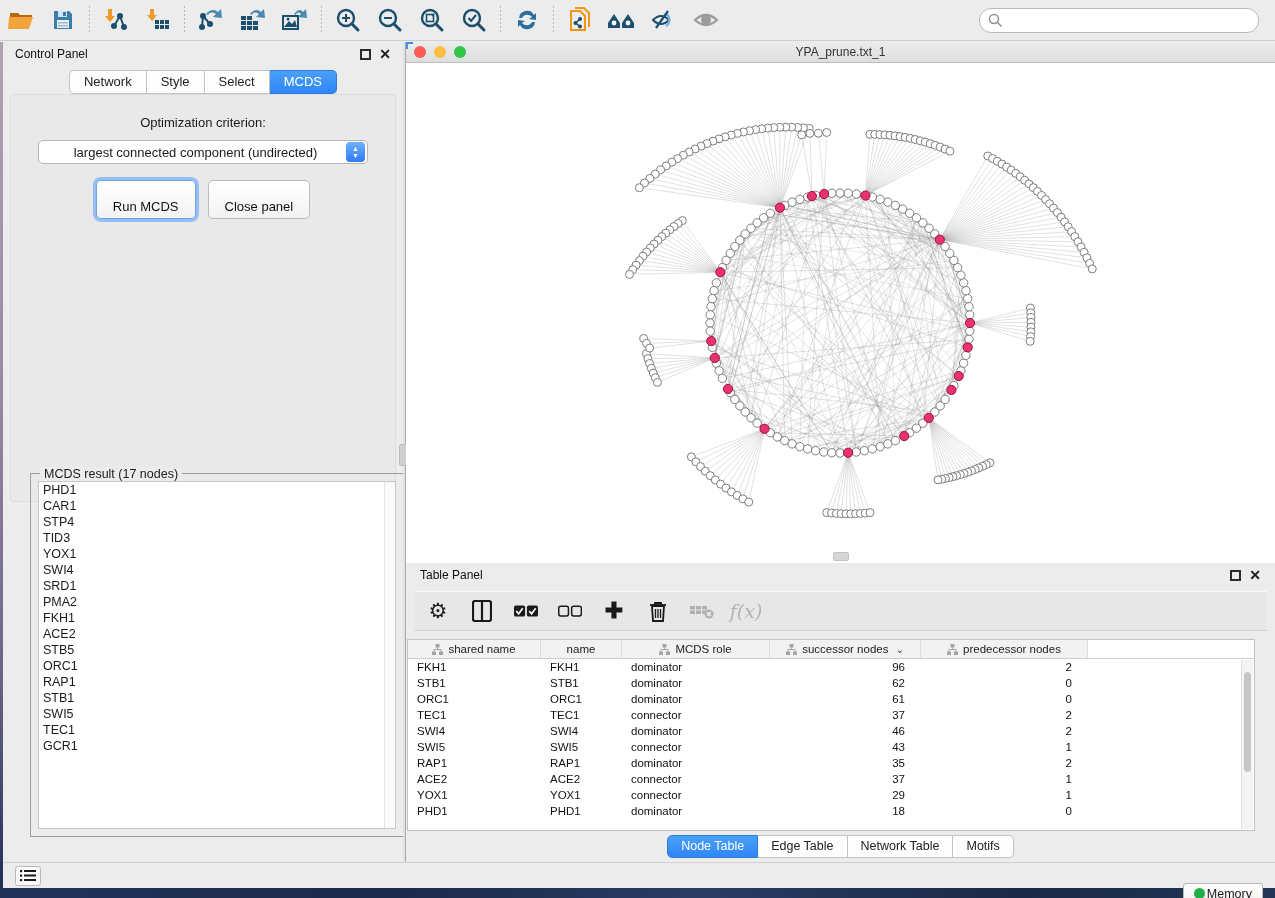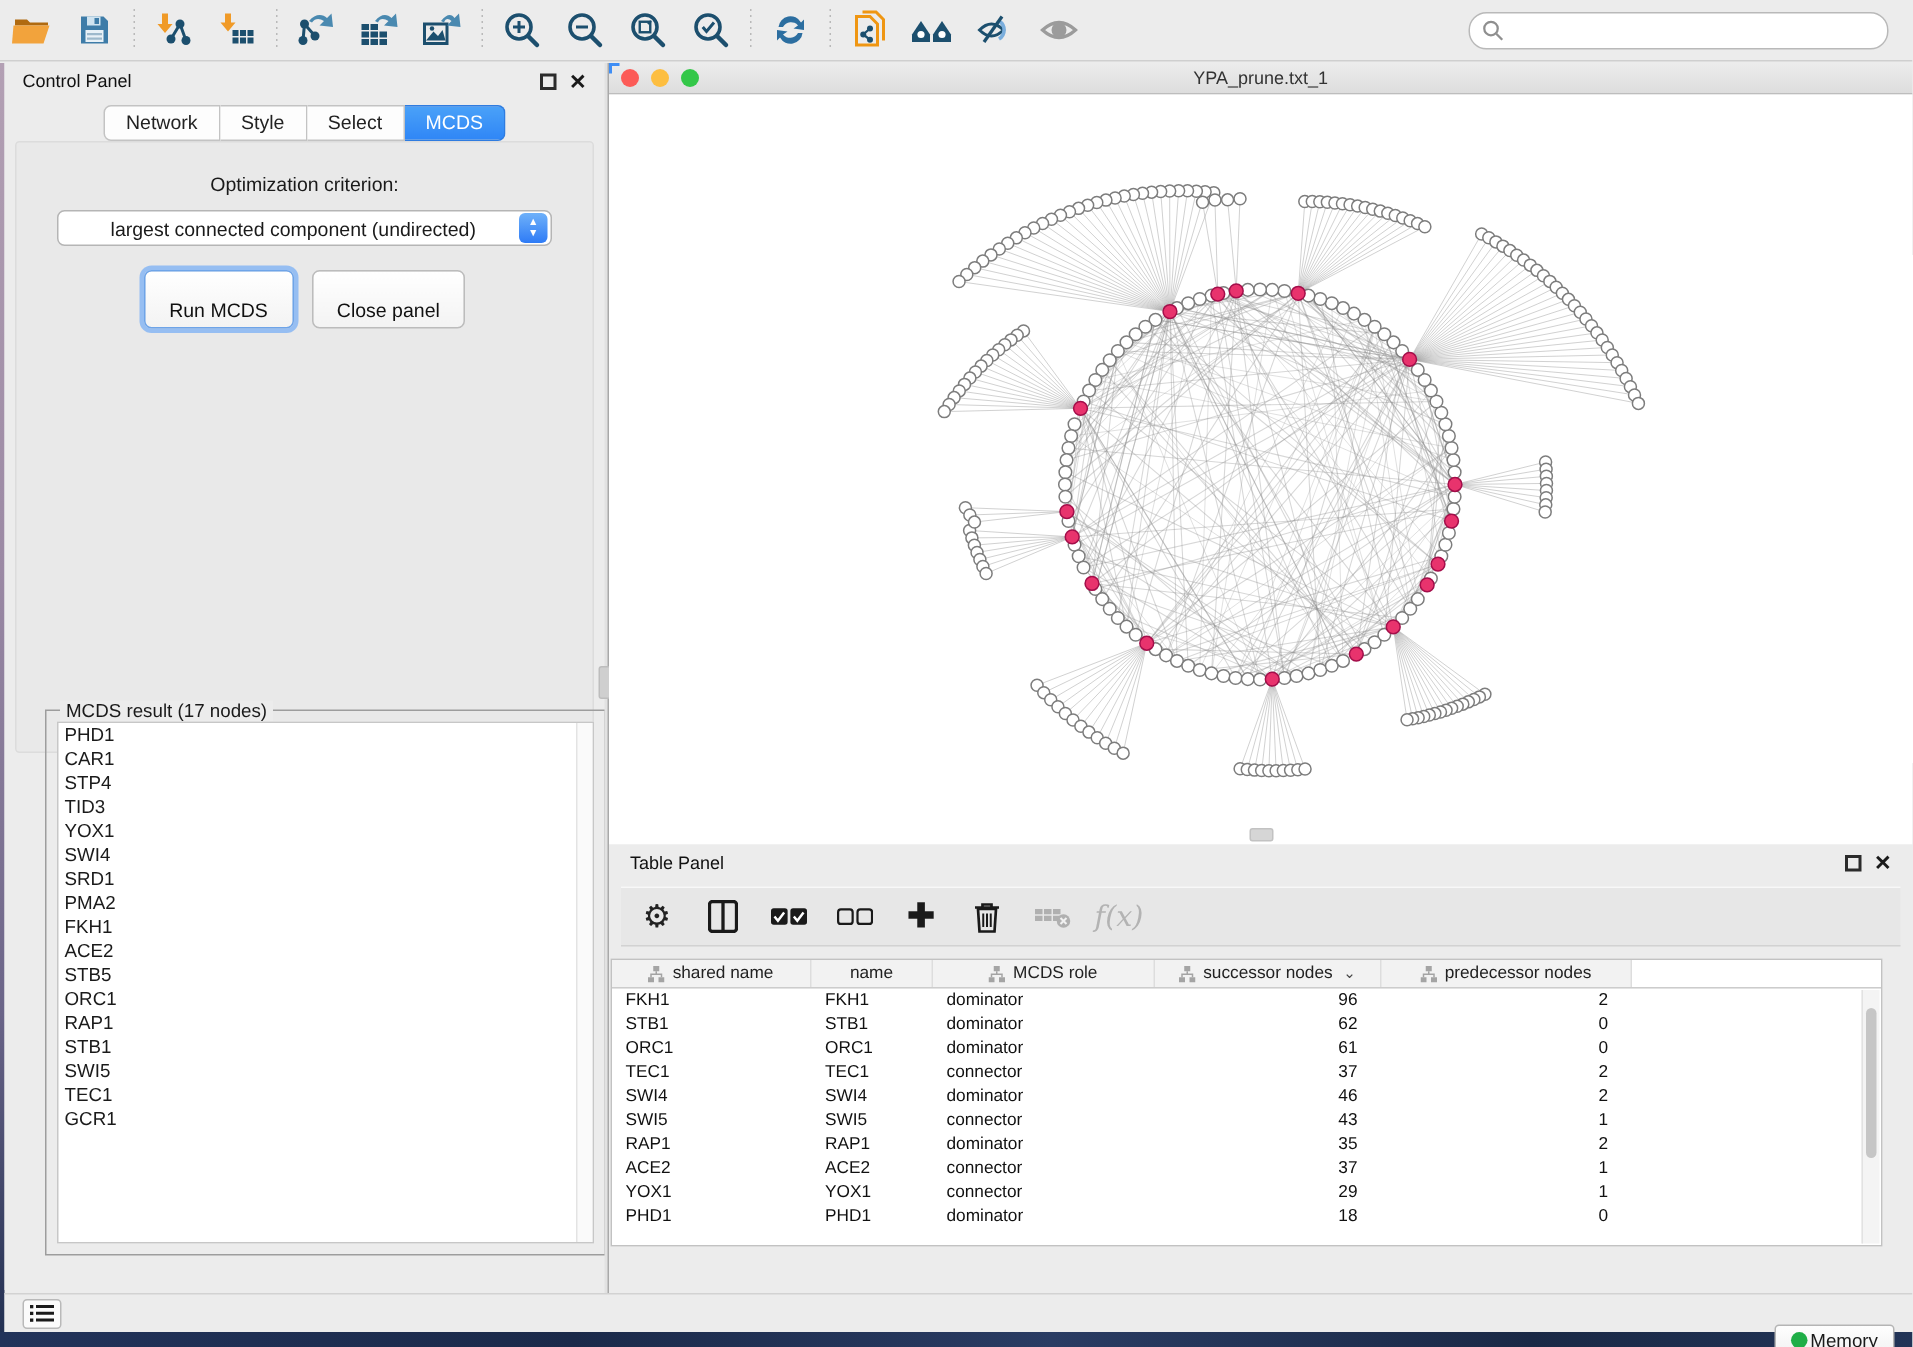--- a/index.html
+++ b/index.html
@@ -1185,20 +1185,26 @@
           <div class="td-cell td-left" style="width: 81px;">PHD1</div>
           <div class="td-cell td-left" style="width: 148px;">dominator</div>
           <div class="td-cell td-num" style="width: 151px;">18</div>
           <div class="td-cell td-num" style="width: 167px;">0</div>
         </div>
       </div>
     <div class="tbl-vscroll">
         <div class="tbl-thumb"></div>
       </div>
   </div>
+  <div class="tp-tabs" id="tp-tabs">
+      <span class="tp-tab active">Node Table</span>
+      <span class="tp-tab">Edge Table</span>
+      <span class="tp-tab">Network Table</span>
+      <span class="tp-tab">Motifs</span>
+    </div>
 </div>
 
 <div class="status-bar">
   <span class="list-btn">
     <svg width="16" height="13" viewBox="0 0 16 13">
         <g stroke="#1a1a1a" stroke-width="2">
           <path d="M4 2 H16 M4 6.5 H16 M4 11 H16"></path>
         </g>
         <g fill="#1a1a1a">
           <rect x="0" y="1" width="2.2" height="2.2"></rect>

